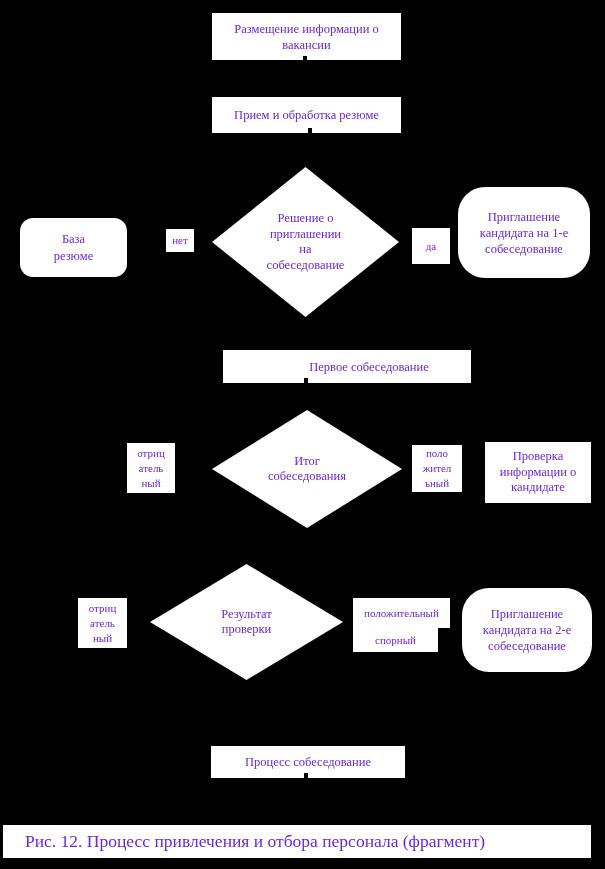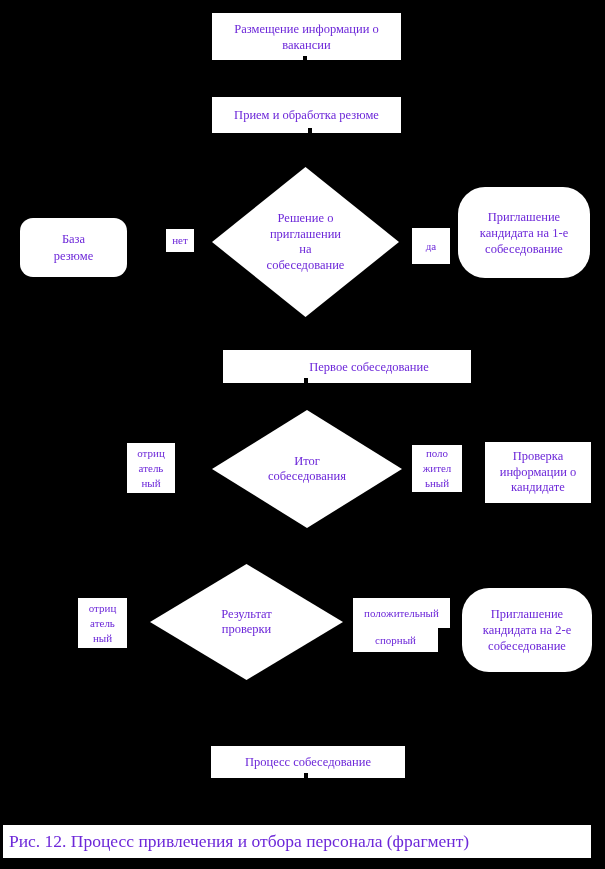--- a/index.html
+++ b/index.html
@@ -16,21 +16,21 @@
   .diamond { clip-path:polygon(50% 0,100% 50%,50% 100%,0 50%); }
   .round13 { border-radius:13px; }
   .round14 { border-radius:27px; }
   .t-md  { font-size:12.5px; line-height:16px; }
   .t-dia { font-size:12.5px; line-height:15.5px; }
   .t-base{ font-size:12.5px; line-height:17px; }
   .t-sm  { font-size:11px;  line-height:15px; }
   .caption-bar {
     position:absolute; background:#ffffff;
     display:flex; align-items:center;
-    font-size:17.5px; padding-left:6px; box-sizing:border-box;
+    font-size:17.5px; padding-left:22px; box-sizing:border-box;
   }
   .tick { position:absolute; width:4px; height:5px; background:#000000; z-index:3; }
 </style>
 </head>
 <body>
 
 <div class="stage">
 
   <div class="node" style="left:212px; top:13px; width:189px; height:47px;">
     <span class="txt t-md">Размещение информации о

